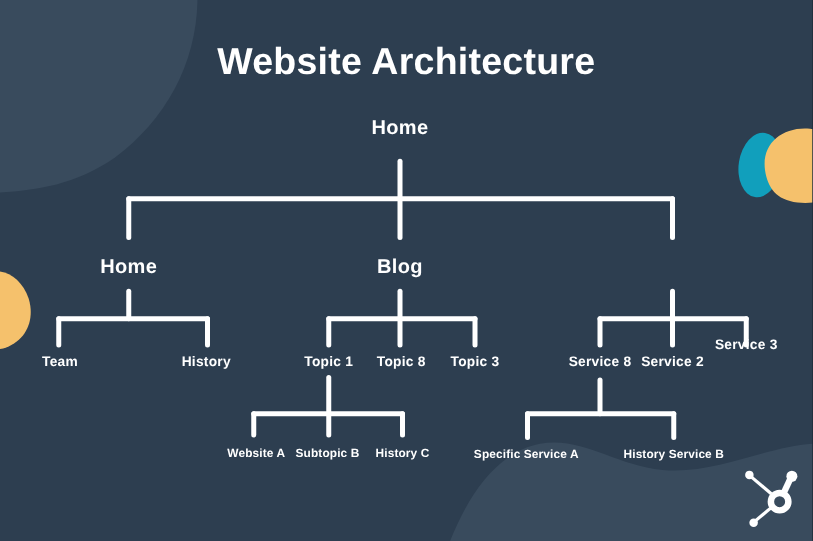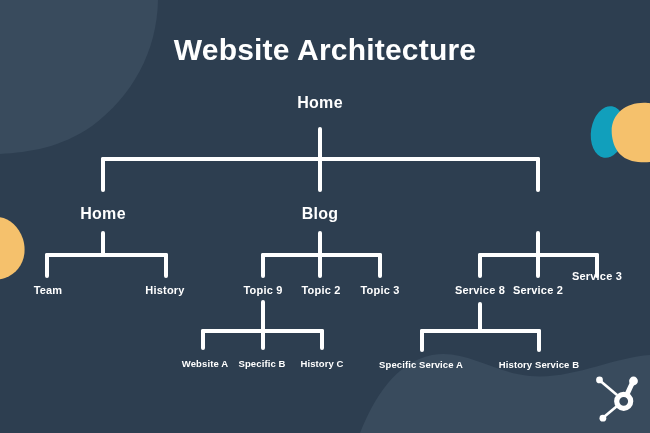--- a/index.html
+++ b/index.html
@@ -82,29 +82,29 @@
     <div class="line" style="left:420px;top:329px;width:4px;height:23px"></div>
     <div class="line" style="left:537px;top:329px;width:4px;height:23px"></div>
   </div>
 
   <div class="node lvl1" style="left:320px;top:103px">Home</div>
   <div class="node lvl1" style="left:103px;top:214px">Home</div>
   <div class="node lvl1" style="left:320px;top:214px">Blog</div>
 
   <div class="node lvl2" style="left:48px;top:290px">Team</div>
   <div class="node lvl2" style="left:165px;top:290px">History</div>
-  <div class="node lvl2" style="left:263px;top:290px">Topic 9</div>
-  <div class="node lvl2" style="left:321px;top:290px">Topic 2</div>
+  <div class="node lvl2" style="left:263px;top:290px">Topic 1</div>
+  <div class="node lvl2" style="left:321px;top:290px">Topic 8</div>
   <div class="node lvl2" style="left:380px;top:290px">Topic 3</div>
   <div class="node lvl2" style="left:480px;top:290px">Service 8</div>
   <div class="node lvl2" style="left:538px;top:290px">Service 2</div>
   <div class="node lvl2" style="left:597px;top:276px">Service 3</div>
 
   <div class="node lvl3" style="left:205px;top:363px">Website A</div>
-  <div class="node lvl3" style="left:262px;top:363px">Specific B</div>
+  <div class="node lvl3" style="left:262px;top:363px">Subtopic B</div>
   <div class="node lvl3" style="left:322px;top:363px">History C</div>
   <div class="node lvl3" style="left:421px;top:364px">Specific Service A</div>
   <div class="node lvl3" style="left:539px;top:364px">History Service B</div>
 
   <svg class="logo-svg" width="48" height="52" viewBox="0 0 48 52" aria-hidden="true">
     <g stroke="#ffffff" fill="none">
       <circle cx="29.7" cy="29.3" r="7" stroke-width="5.2"></circle>
       <line x1="32" y1="24.5" x2="38.5" y2="10.5" stroke-width="5"></line>
       <line x1="7" y1="9.5" x2="23" y2="23" stroke-width="2.6"></line>
       <line x1="10.5" y1="44.5" x2="22.5" y2="34.5" stroke-width="2.6"></line>

